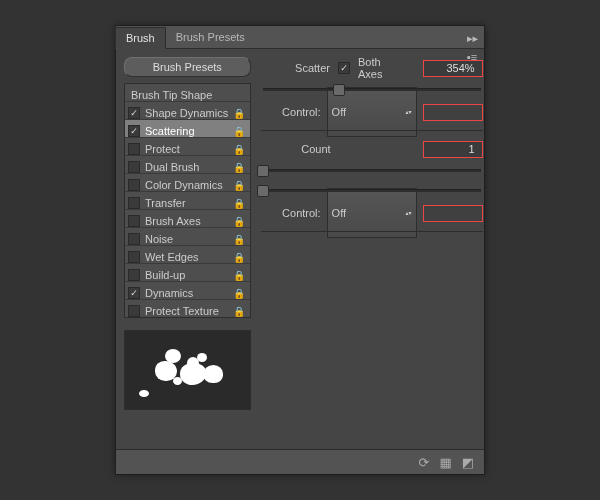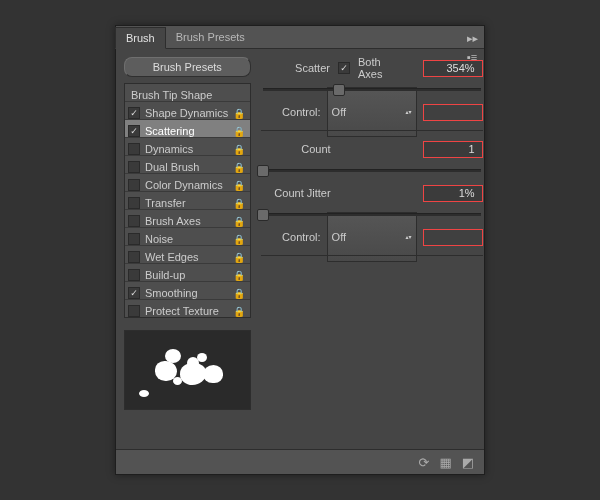--- a/index.html
+++ b/index.html
@@ -62,21 +62,21 @@
             <span class="lbl">Shape Dynamics</span>
             <span class="lock">🔒</span>
           </div>
           <div class="opt sel">
             <span class="cb on"></span>
             <span class="lbl">Scattering</span>
             <span class="lock">🔒</span>
           </div>
           <div class="opt">
             <span class="cb"></span>
-            <span class="lbl">Dynamics</span>
+            <span class="lbl">Protect</span>
             <span class="lock">🔒</span>
           </div>
           <div class="opt">
             <span class="cb"></span>
             <span class="lbl">Dual Brush</span>
             <span class="lock">🔒</span>
           </div>
           <div class="opt">
             <span class="cb"></span>
             <span class="lbl">Color Dynamics</span>
@@ -102,21 +102,21 @@
             <span class="lbl">Wet Edges</span>
             <span class="lock">🔒</span>
           </div>
           <div class="opt">
             <span class="cb"></span>
             <span class="lbl">Build-up</span>
             <span class="lock">🔒</span>
           </div>
           <div class="opt">
             <span class="cb on"></span>
-            <span class="lbl">Smoothing</span>
+            <span class="lbl">Dynamics</span>
             <span class="lock">🔒</span>
           </div>
           <div class="opt">
             <span class="cb"></span>
             <span class="lbl">Protect Texture</span>
             <span class="lock">🔒</span>
           </div>
         </div>
       <div class="preview">
         <div class="shape" style="left:14px;bottom:12px;width:10px;height:7px"></div>
@@ -153,25 +153,20 @@
       <div class="sep"></div>
       <div class="row">
         <span class="name">Count</span>
         <span style="flex:1"></span>
         <span class="valbox">1</span>
       </div>
       <div class="slider">
         <div class="track"></div>
           <div class="thumb" style="left:0%"></div>
       </div>
-      <div class="row">
-        <span class="name">Count Jitter</span>
-        <span style="flex:1"></span>
-        <span class="valbox">1%</span>
-      </div>
       <div class="slider">
         <div class="track"></div>
           <div class="thumb" style="left:0%"></div>
       </div>
       <div class="row" style="justify-content:center;gap:6px">
         <span class="name right-al" style="width:60px">Control:</span>
         <div class="sel-dd">
           <span>Off</span>
           <span class="arrows">▴▾</span>
         </div>

